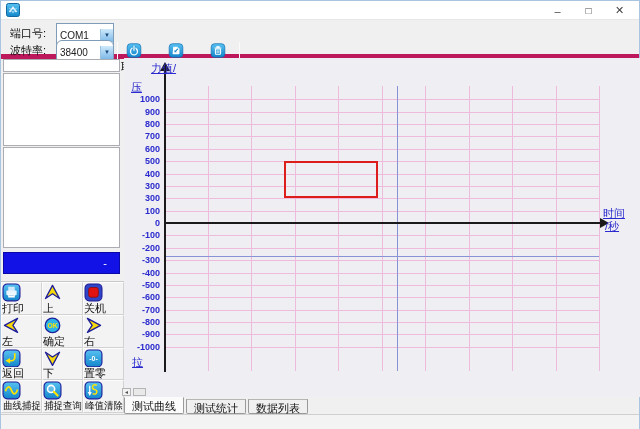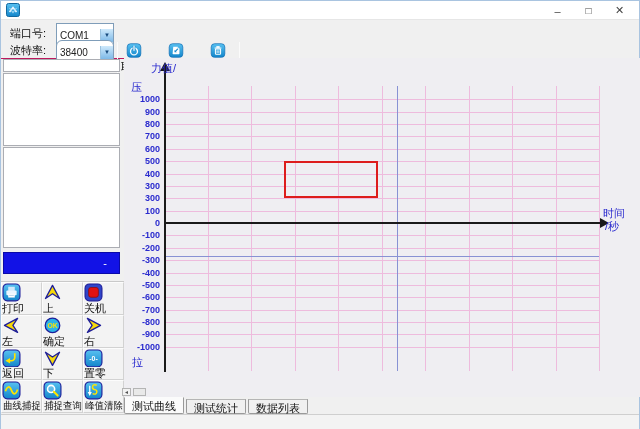--- a/index.html
+++ b/index.html
@@ -8,21 +8,21 @@
   #app { position:relative; width:640px; height:429px; background:#f0f0f0; border:1px solid #a9c4e0; }
 
   
   .titlebar { position:absolute; left:0; top:0; width:100%; height:19px; background:#ffffff; border-bottom:1px solid #e6e6e6; }
   .app-icon { position:absolute; left:5px; top:2px; width:14px; height:14px; }
   .win-controls { position:absolute; right:4px; top:0; height:19px; display:flex; }
   .win-btn { width:31px; height:19px; display:flex; align-items:center; justify-content:center; color:#444; font-size:11px; cursor:default; }
   .win-btn.max { font-size:10px; }
 
   
-  .toolbar { position:absolute; left:0; top:19px; width:100%; height:39px; background:#f0f0f0; border-bottom:1px solid #be185d; }
+  .toolbar { position:absolute; left:0; top:19px; width:100%; height:39px; background:#f0f0f0; border-bottom:5px solid #be185d; }
   .tb-label { position:absolute; left:9px; font-size:11px; color:#111; }
   .combo { position:absolute; left:55px; width:58px; height:24px; background:#fff; border:1px solid #7f9db9; display:flex; align-items:center; }
   .combo .val { flex:1; padding-left:3px; font-size:10px; color:#222; white-space:nowrap; overflow:hidden; }
   .combo .arrow { width:13px; height:13px; background:linear-gradient(#cfe9fb,#7db9e8); border-left:1px solid #9cc3e0; display:flex; align-items:center; justify-content:center; font-size:6px; color:#17497c; }
   .tb-sep { position:absolute; top:22px; width:1px; height:31px; background:#cfcfcf; border-right:1px solid #fbfbfb; }
   .tool-btn { position:absolute; top:23px; width:38px; height:33px; display:flex; flex-direction:column; align-items:center; cursor:default; }
   .tool-btn .lbl { font-size:12px; color:#111; margin-top:1px; letter-spacing:1px; white-space:nowrap; }
 
   
   .panel-box { position:absolute; background:#fff; border:1px solid #abadb3; }
@@ -39,21 +39,21 @@
   .plot { position:absolute; left:123px; top:57px; width:517px; height:339px; background:#efeef2; overflow:hidden; }
   .hgrid { position:absolute; height:1px; background:#eebbdd; }
   .vgrid { position:absolute; width:1px; background:#eebbdd; }
   .marker-h { position:absolute; height:1px; }
   .marker-v { position:absolute; width:1px; }
   .axis-y { position:absolute; left:40px; top:12px; width:2px; height:302px; background:#1a1a1a; z-index:3; }
   .axis-x { position:absolute; left:41px; top:164px; width:436px; height:2px; background:#1a1a1a; z-index:3; }
   .arr-up { position:absolute; left:36px; top:4px; width:0; height:0; border-left:5px solid transparent; border-right:5px solid transparent; border-bottom:9px solid #1a1a1a; z-index:3; }
   .arr-right { position:absolute; left:476px; top:160px; width:0; height:0; border-top:5px solid transparent; border-bottom:5px solid transparent; border-left:9px solid #1a1a1a; z-index:3; }
   .ytick { position:absolute; left:2px; width:34px; text-align:right; font-size:9px; font-weight:bold; color:#2a2ace; z-index:2; }
-  .ax-label { position:absolute; color:#2a2ace; font-size:11px; z-index:3; white-space:nowrap; }
+  .ax-label { position:absolute; color:#2a2ace; font-size:11px; z-index:3; white-space:nowrap;text-decoration:underline; }
   .sel-rect { position:absolute; border:2px solid #dd1c1c; z-index:4; background:transparent; }
 
   
   .mini-scroll { position:absolute; left:121px; top:387px; width:31px; height:8px; display:flex; }
   .mini-scroll .sbtn { width:9px; height:8px; background:#f2f2f2; border:1px solid #b4b4b4; font-size:5px; line-height:6px; text-align:center; color:#555; }
   .mini-scroll .sthumb { width:13px; height:8px; margin-left:2px; background:#e9e9e9; border:1px solid #b4b4b4; }
 
   
   .tabs { position:absolute; left:123px; top:396px; height:17px; display:flex; align-items:flex-end; }
   .tab { height:15px; padding:1px 7px 0; margin-right:2px; font-size:11px; background:#f0f0f0; border:1px solid #9a9a9a; border-top:1px solid #b5b5b5; border-radius:0 0 2px 2px; white-space:nowrap; cursor:default; }

